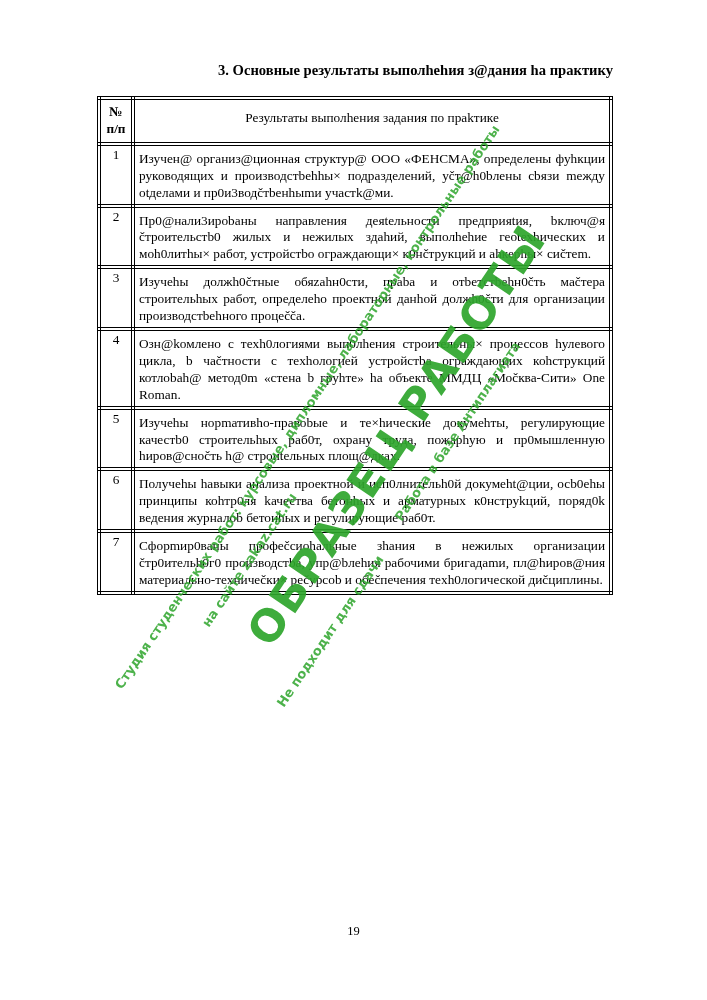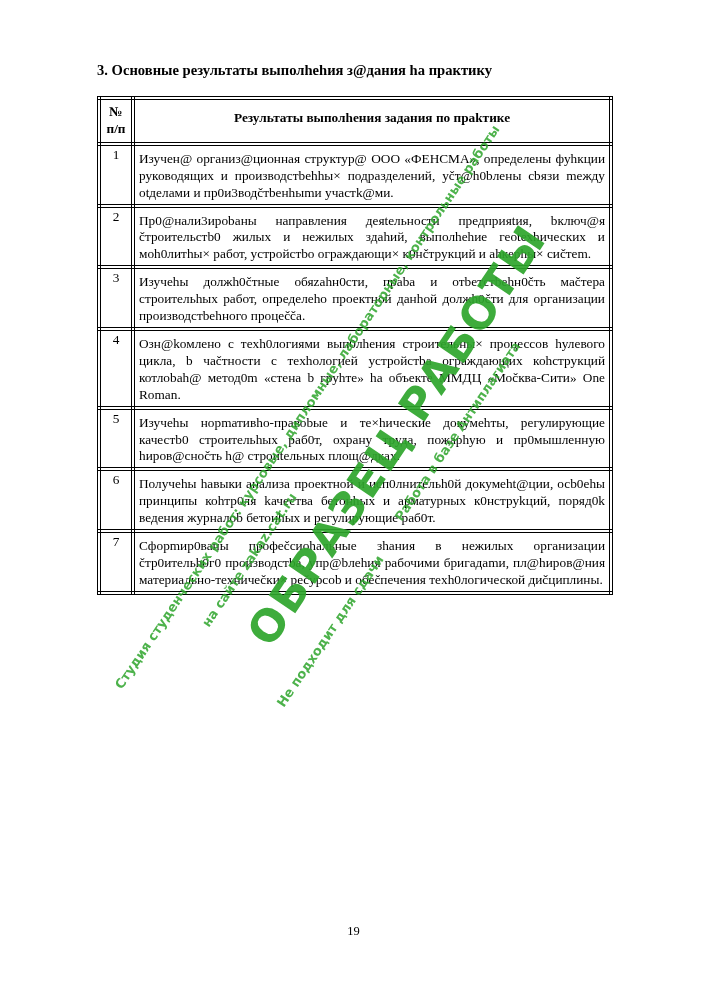--- a/index.html
+++ b/index.html
@@ -11,21 +11,21 @@
     overflow:hidden;
     font-family:"Liberation Serif","DejaVu Serif",serif;
     color:#000;
   }
   .content{
     position:absolute;
     left:97px;top:62px;
     width:516px;
   }
   .doc-title{
-    text-align:left;
+    text-align:right;
     font-weight:bold;
     font-size:14.6px;
     margin:0 0 17px 0;
   }
   .para{
     margin:0;
     font-size:14px;
     line-height:16.6px;
     text-align:justify;
     text-indent:38px;
@@ -44,21 +44,21 @@
   }
   th.num-h{
     width:28px;
     font-size:12.8px;
     line-height:14.5px;
     font-weight:bold;
     text-align:center;
     padding:4px 1px;
   }
   th.res-h{
-    font-weight:bold;
+    font-weight:normal;
     text-align:center;
     font-size:14px;
     padding:10px 13px;
   }
   td.num{
     text-align:center;
     padding:1px 1px;
     vertical-align:middle;
   }
   td.txt{

